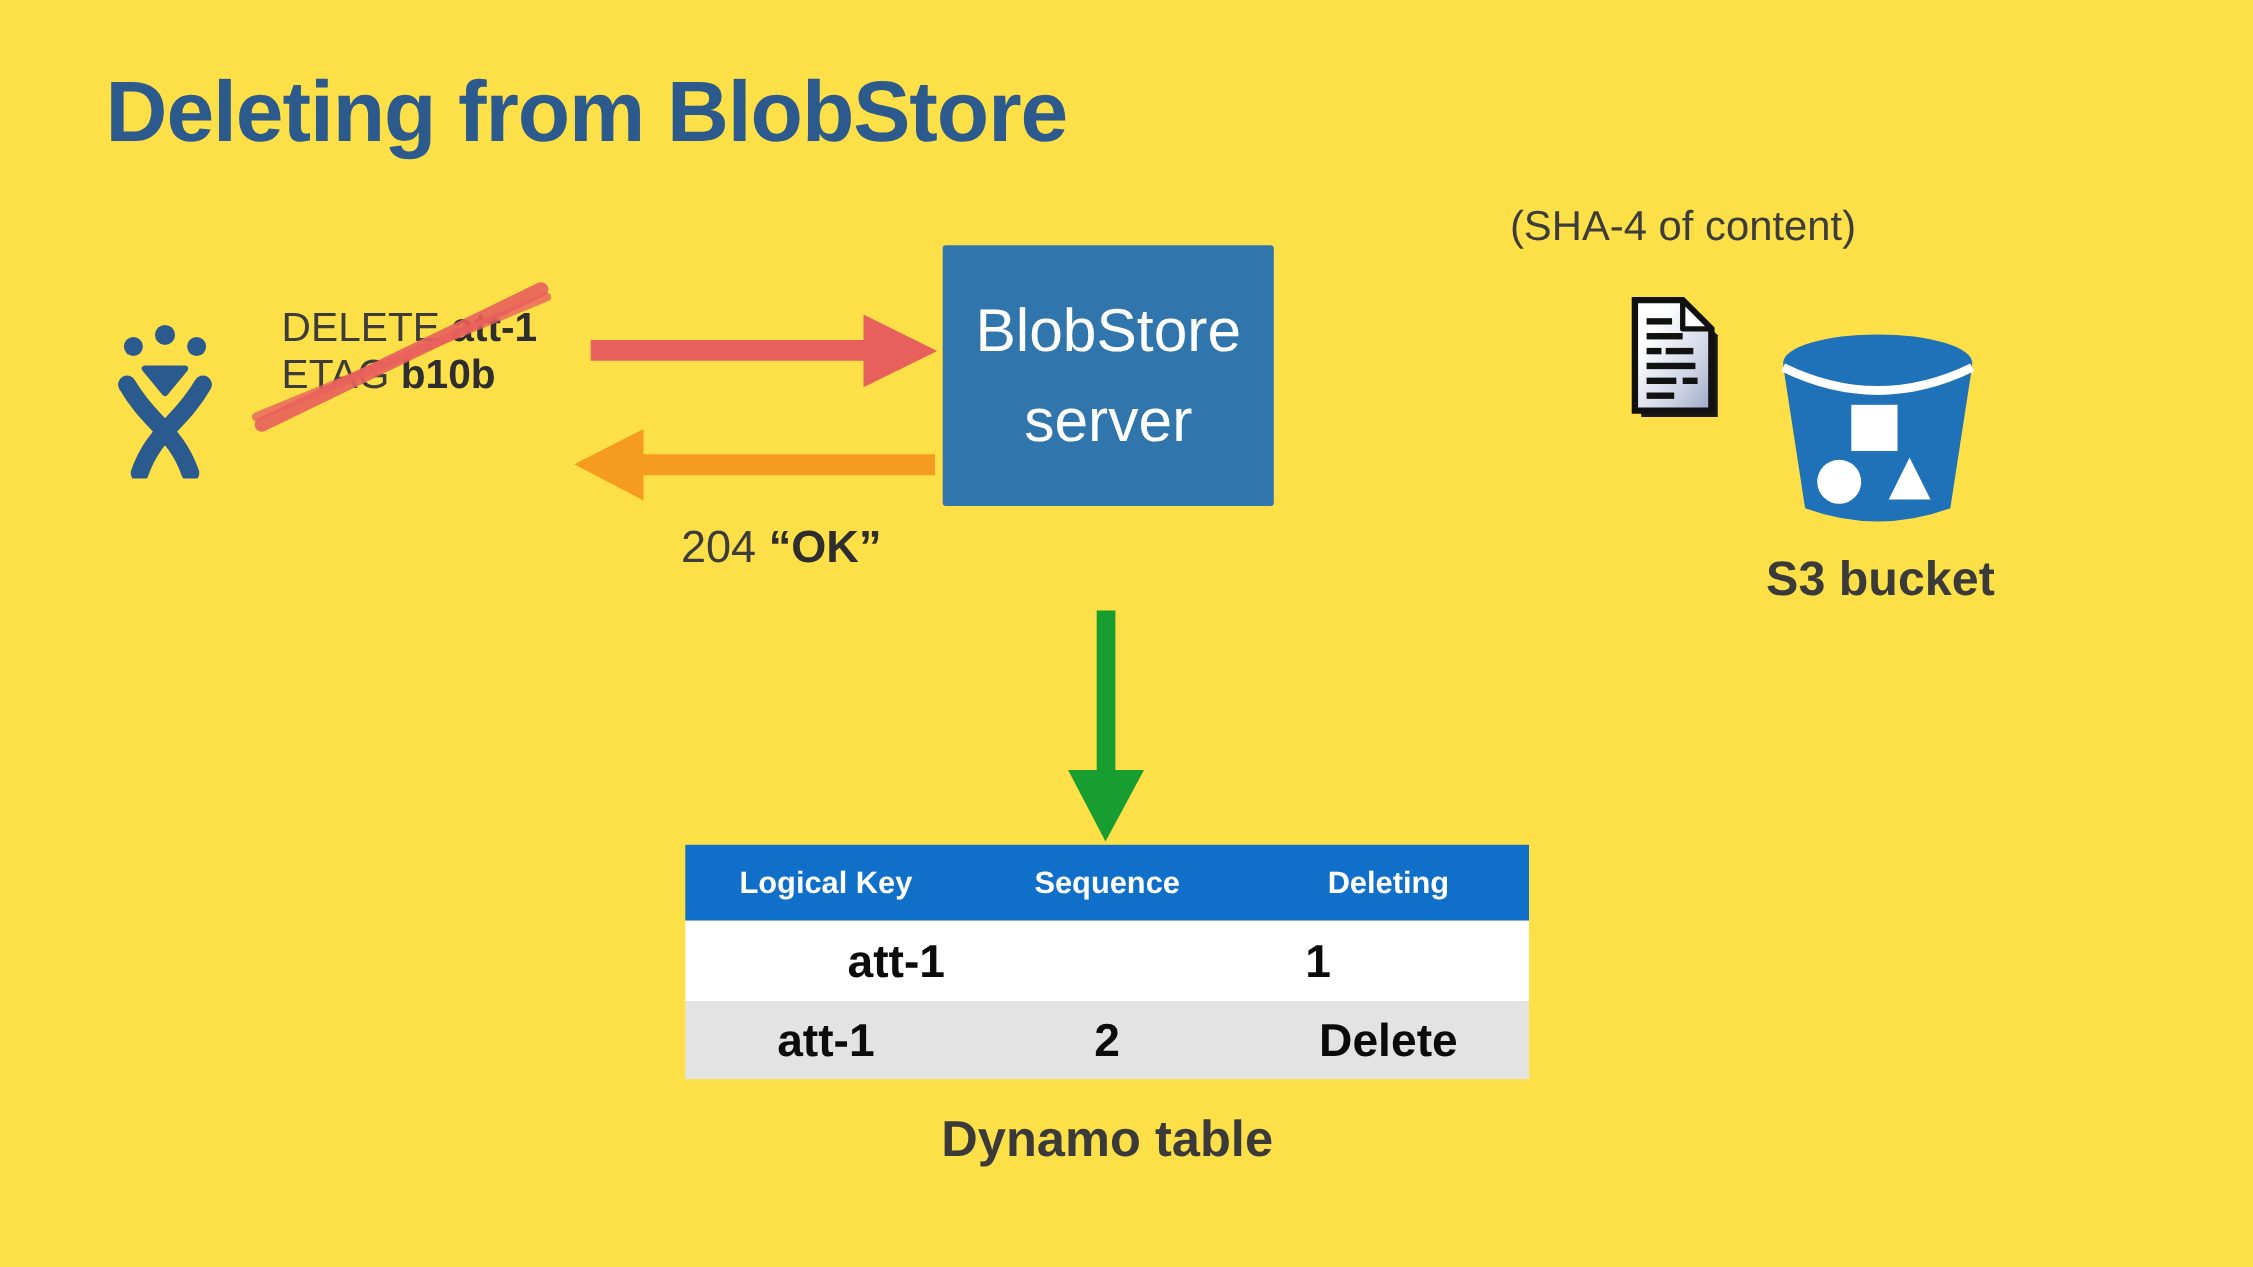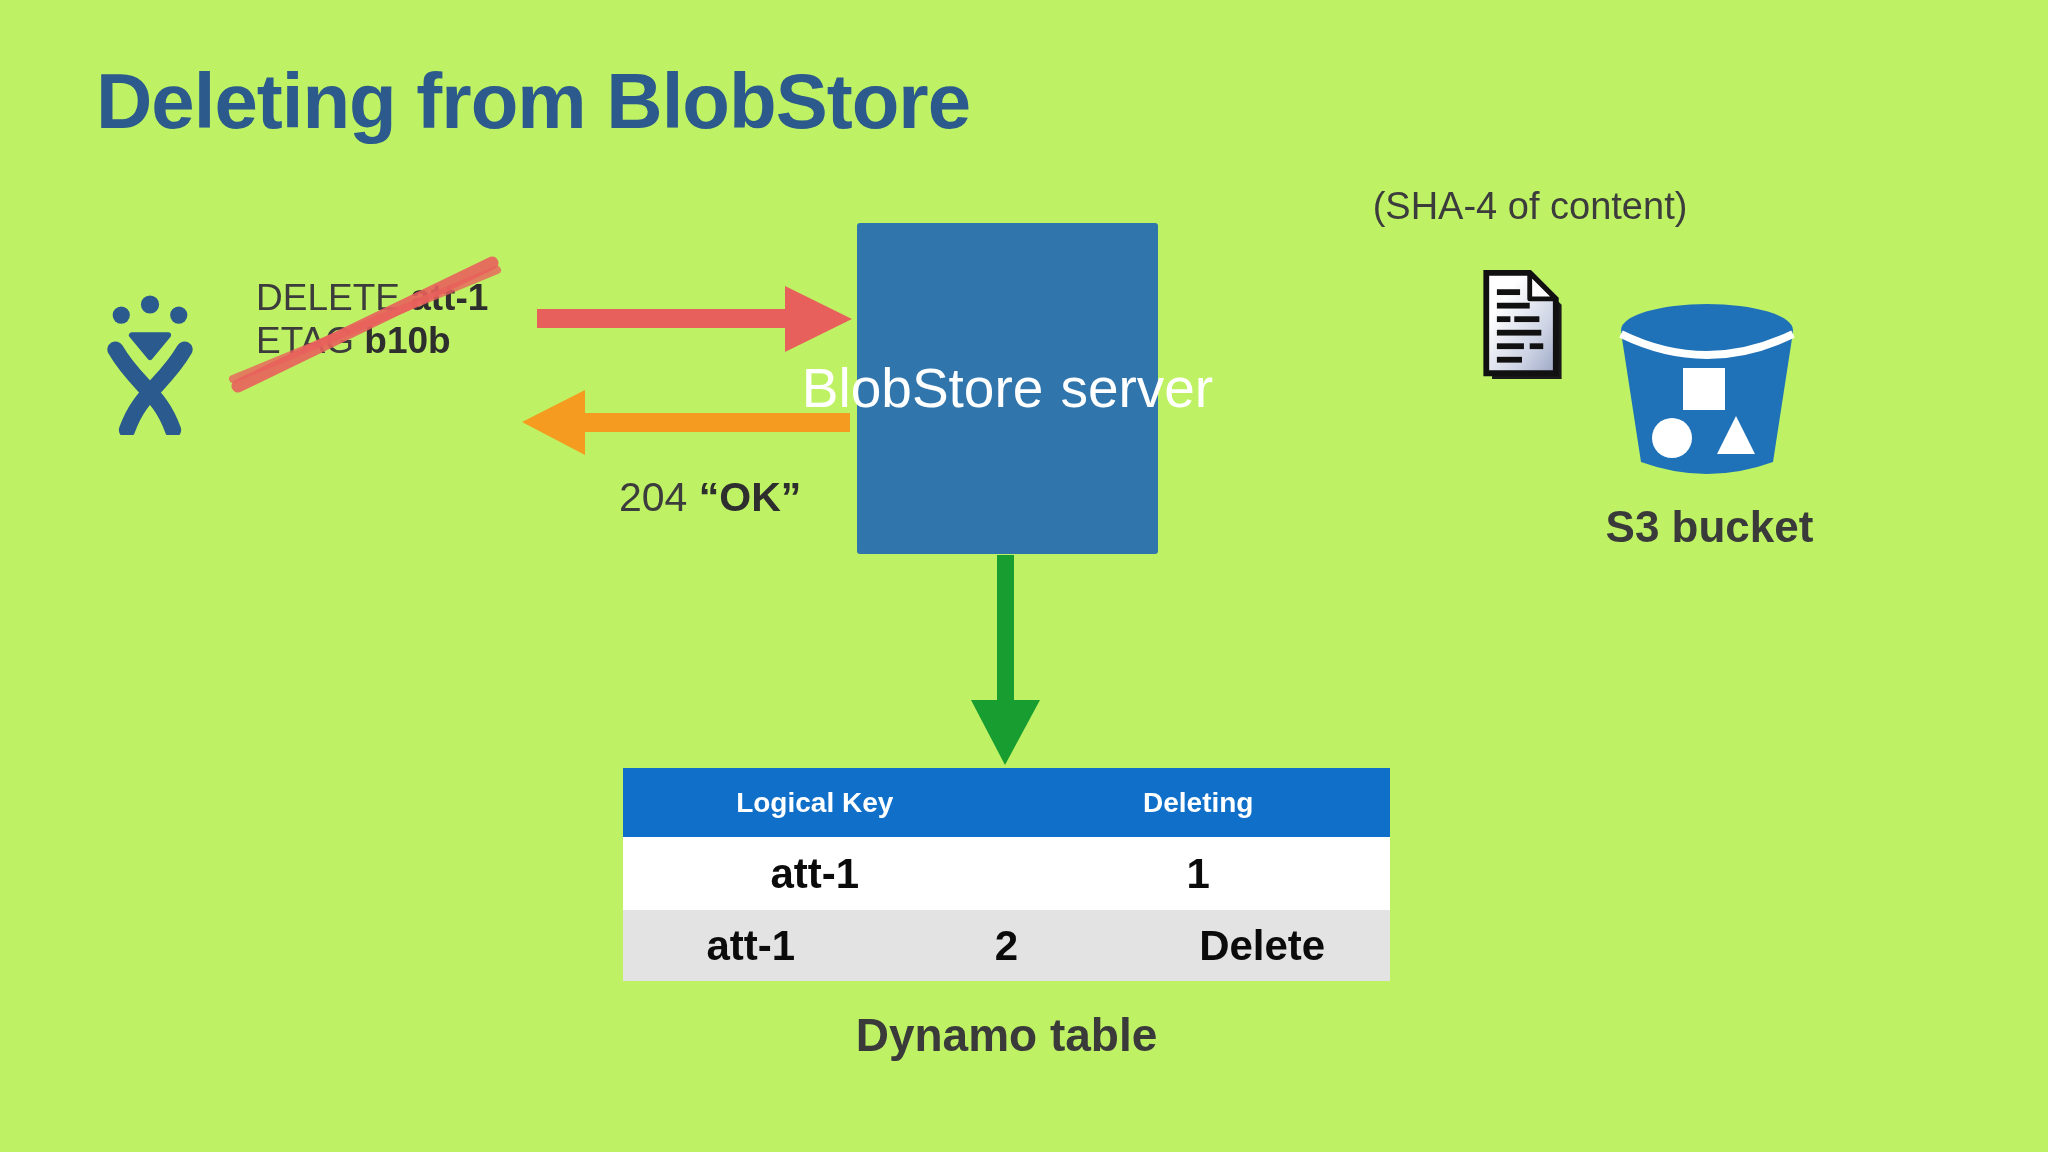--- a/index.html
+++ b/index.html
@@ -1,20 +1,20 @@
 <!DOCTYPE html>
 <html style="--title-blue: #2C5A8C; --server-blue: #3076AD; --header-blue: #0F6FC9; --row-gray: #E3E3E3; --arrow-red: #E8605C; --arrow-orange: #F59B20; --arrow-green: #189D31; --jira-blue: #2A5A8E; --bucket-blue: #1F72B8; --text-dark: #3C3C3C; --table-text: #0B0B0B; --label-dark: #3A3A3A;"><head>
 <meta charset="utf-8">
 <style>
   html, body { margin: 0; padding: 0; background: #ffffff; }
   .slide {
     position: relative;
     width: 2048px;
     height: 1152px;
-    background: #bef264;
+    background: #fde047;
     overflow: hidden;
     font-family: "Liberation Sans", sans-serif;
     color: #222;
   }
   .abs { position: absolute; }
 
   .title {
     left: 96px; top: 56px;
     font-size: 78px; font-weight: 700;
     letter-spacing: -1px;
@@ -29,24 +29,24 @@
   }
   .request-text b, .response-text b, .note b { font-weight: 700; color: #2e2e2e; }
 
   .response-text {
     left: 619px; top: 474px;
     font-size: 41px; color: var(--text-dark);
     white-space: nowrap;
   }
 
   .server-box {
-    left: 857px; top: 223px; width: 301px; height: 331px;
+    left: 857px; top: 223px; width: 301px; height: 237px;
     background: var(--server-blue);
     border-radius: 3px;
-    display: flex; flex-direction: row;
+    display: flex; flex-direction: column;
     align-items: center; justify-content: center;
     color: #fff; font-size: 55px; line-height: 65px;
     text-align: center;
     gap: 17px;
   }
 
   .note {
     left: 1320px; top: 184px; width: 420px;
     text-align: center;
     font-size: 38px; line-height: 45px;
@@ -151,20 +151,21 @@
     <rect x="71" y="72" width="42" height="42" fill="#ffffff"></rect>
     <circle cx="60" cy="142" r="20" fill="#ffffff"></circle>
     <polygon points="124,120 143,158 105,158" fill="#ffffff"></polygon>
   </svg>
 
   <div class="abs bucket-label">S3 bucket</div>
 
   <div class="abs dtable">
     <div class="tr thead">
       <div class="cell">Logical Key</div>
+      <div class="cell">Sequence</div>
       <div class="cell">Deleting</div>
     </div>
     <div class="tr row1">
       <div class="cell">att-1</div>
       <div class="cell">1</div>
     </div>
     <div class="tr row2">
       <div class="cell">att-1</div>
       <div class="cell">2</div>
       <div class="cell">Delete</div>

